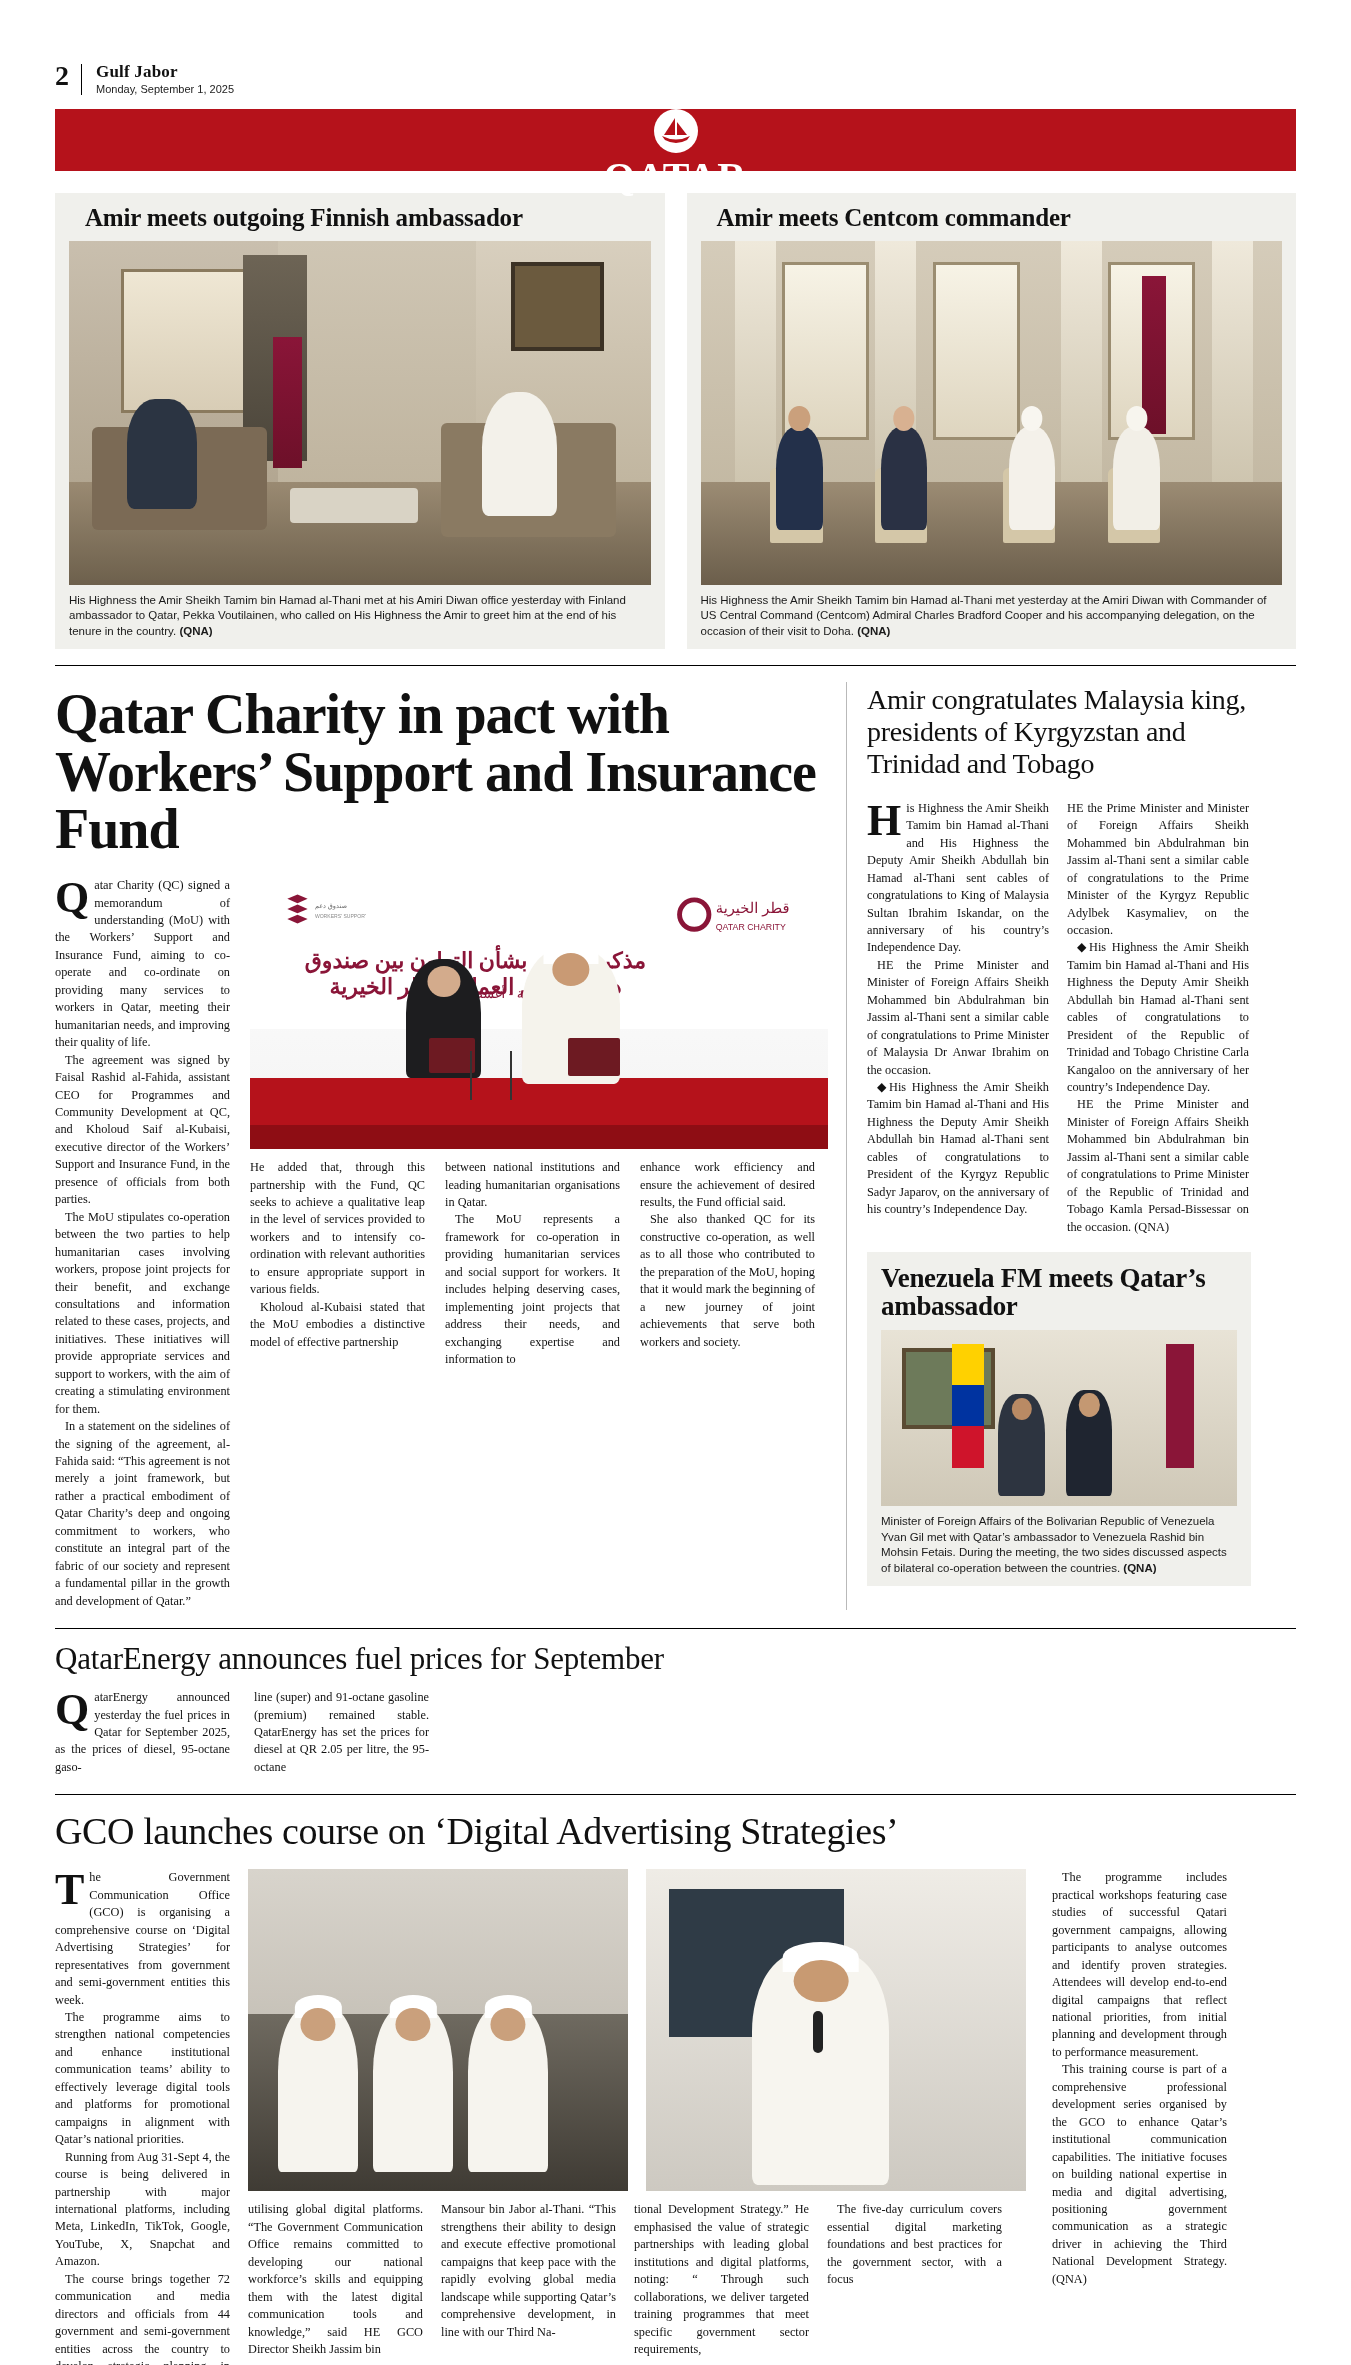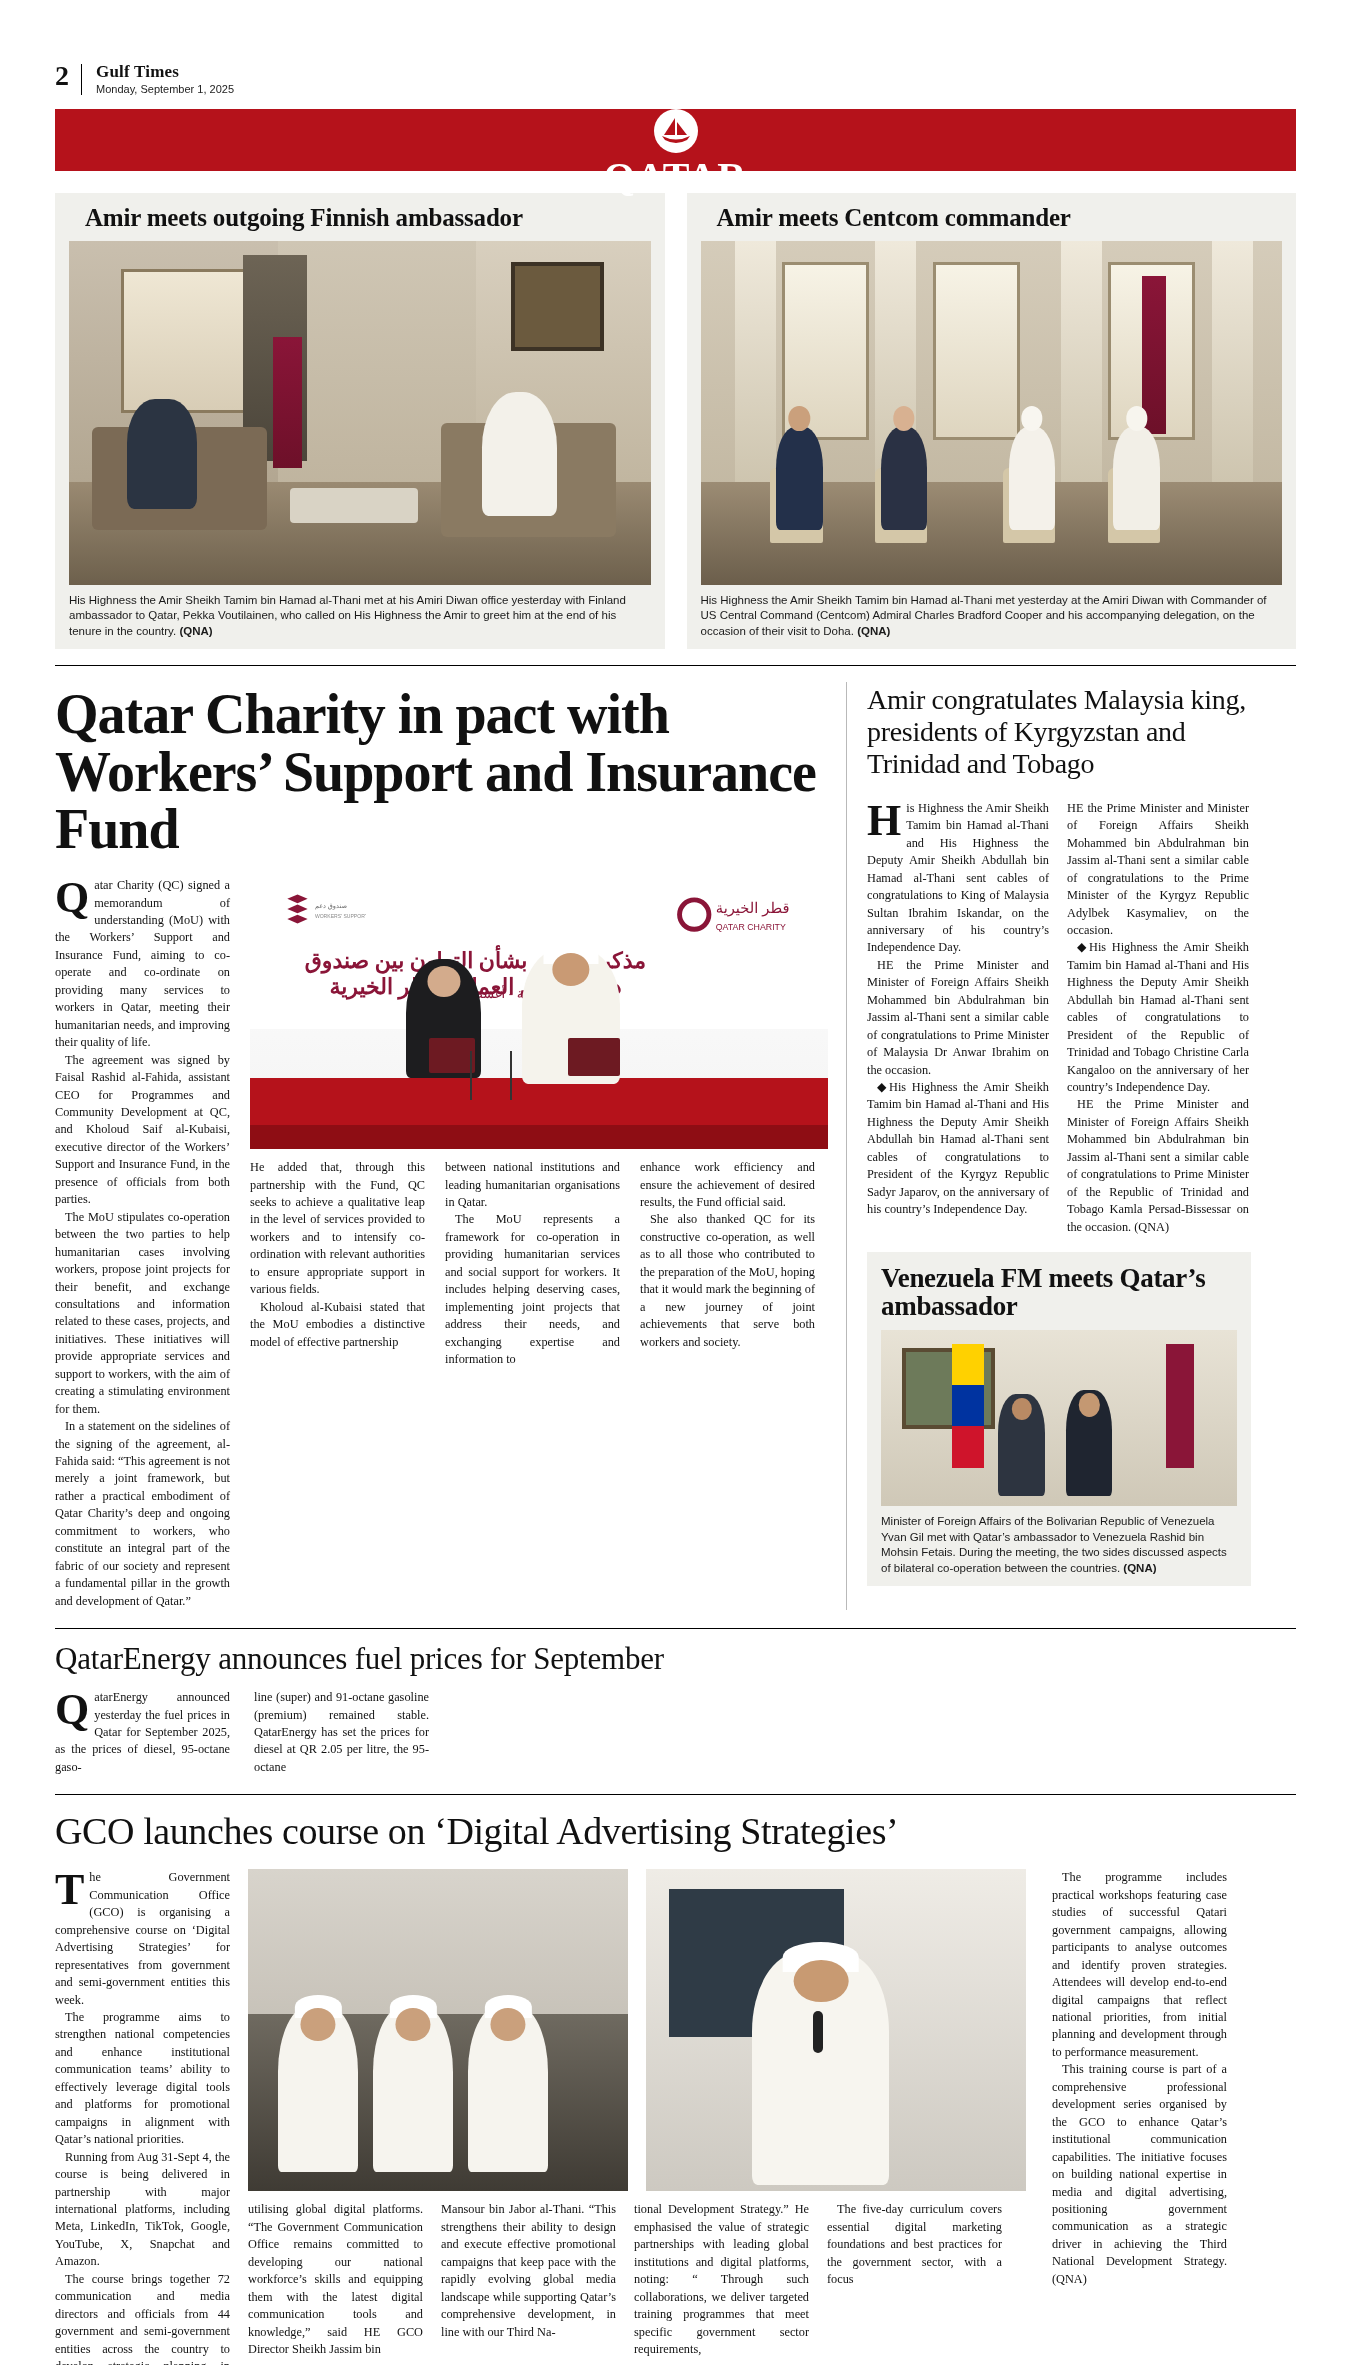--- a/index.html
+++ b/index.html
@@ -159,21 +159,21 @@
 </style>
 </head>
 <body>
 
 <div class="page">
 
   <div class="folio">
     <div class="folio-num">2</div>
     <div class="folio-rule"></div>
     <div class="folio-txt">
-      <div class="folio-title">Gulf Times</div>
+      <div class="folio-title">Gulf Jabor</div>
       <div class="folio-date">Monday, September 1, 2025</div>
     </div>
   </div>
 
   <div class="banner">
     <div class="banner-logo">
       <svg width="34" height="30" viewBox="0 0 34 30" aria-hidden="true">
         <path d="M3 20 Q17 27 31 20 L28 24 Q17 30 6 24 Z" fill="#b5121b"></path>
         <path d="M16 2 L16 19 L5 19 Z" fill="#b5121b"></path>
         <path d="M18 6 L18 19 L28 19 Z" fill="#b5121b"></path>

